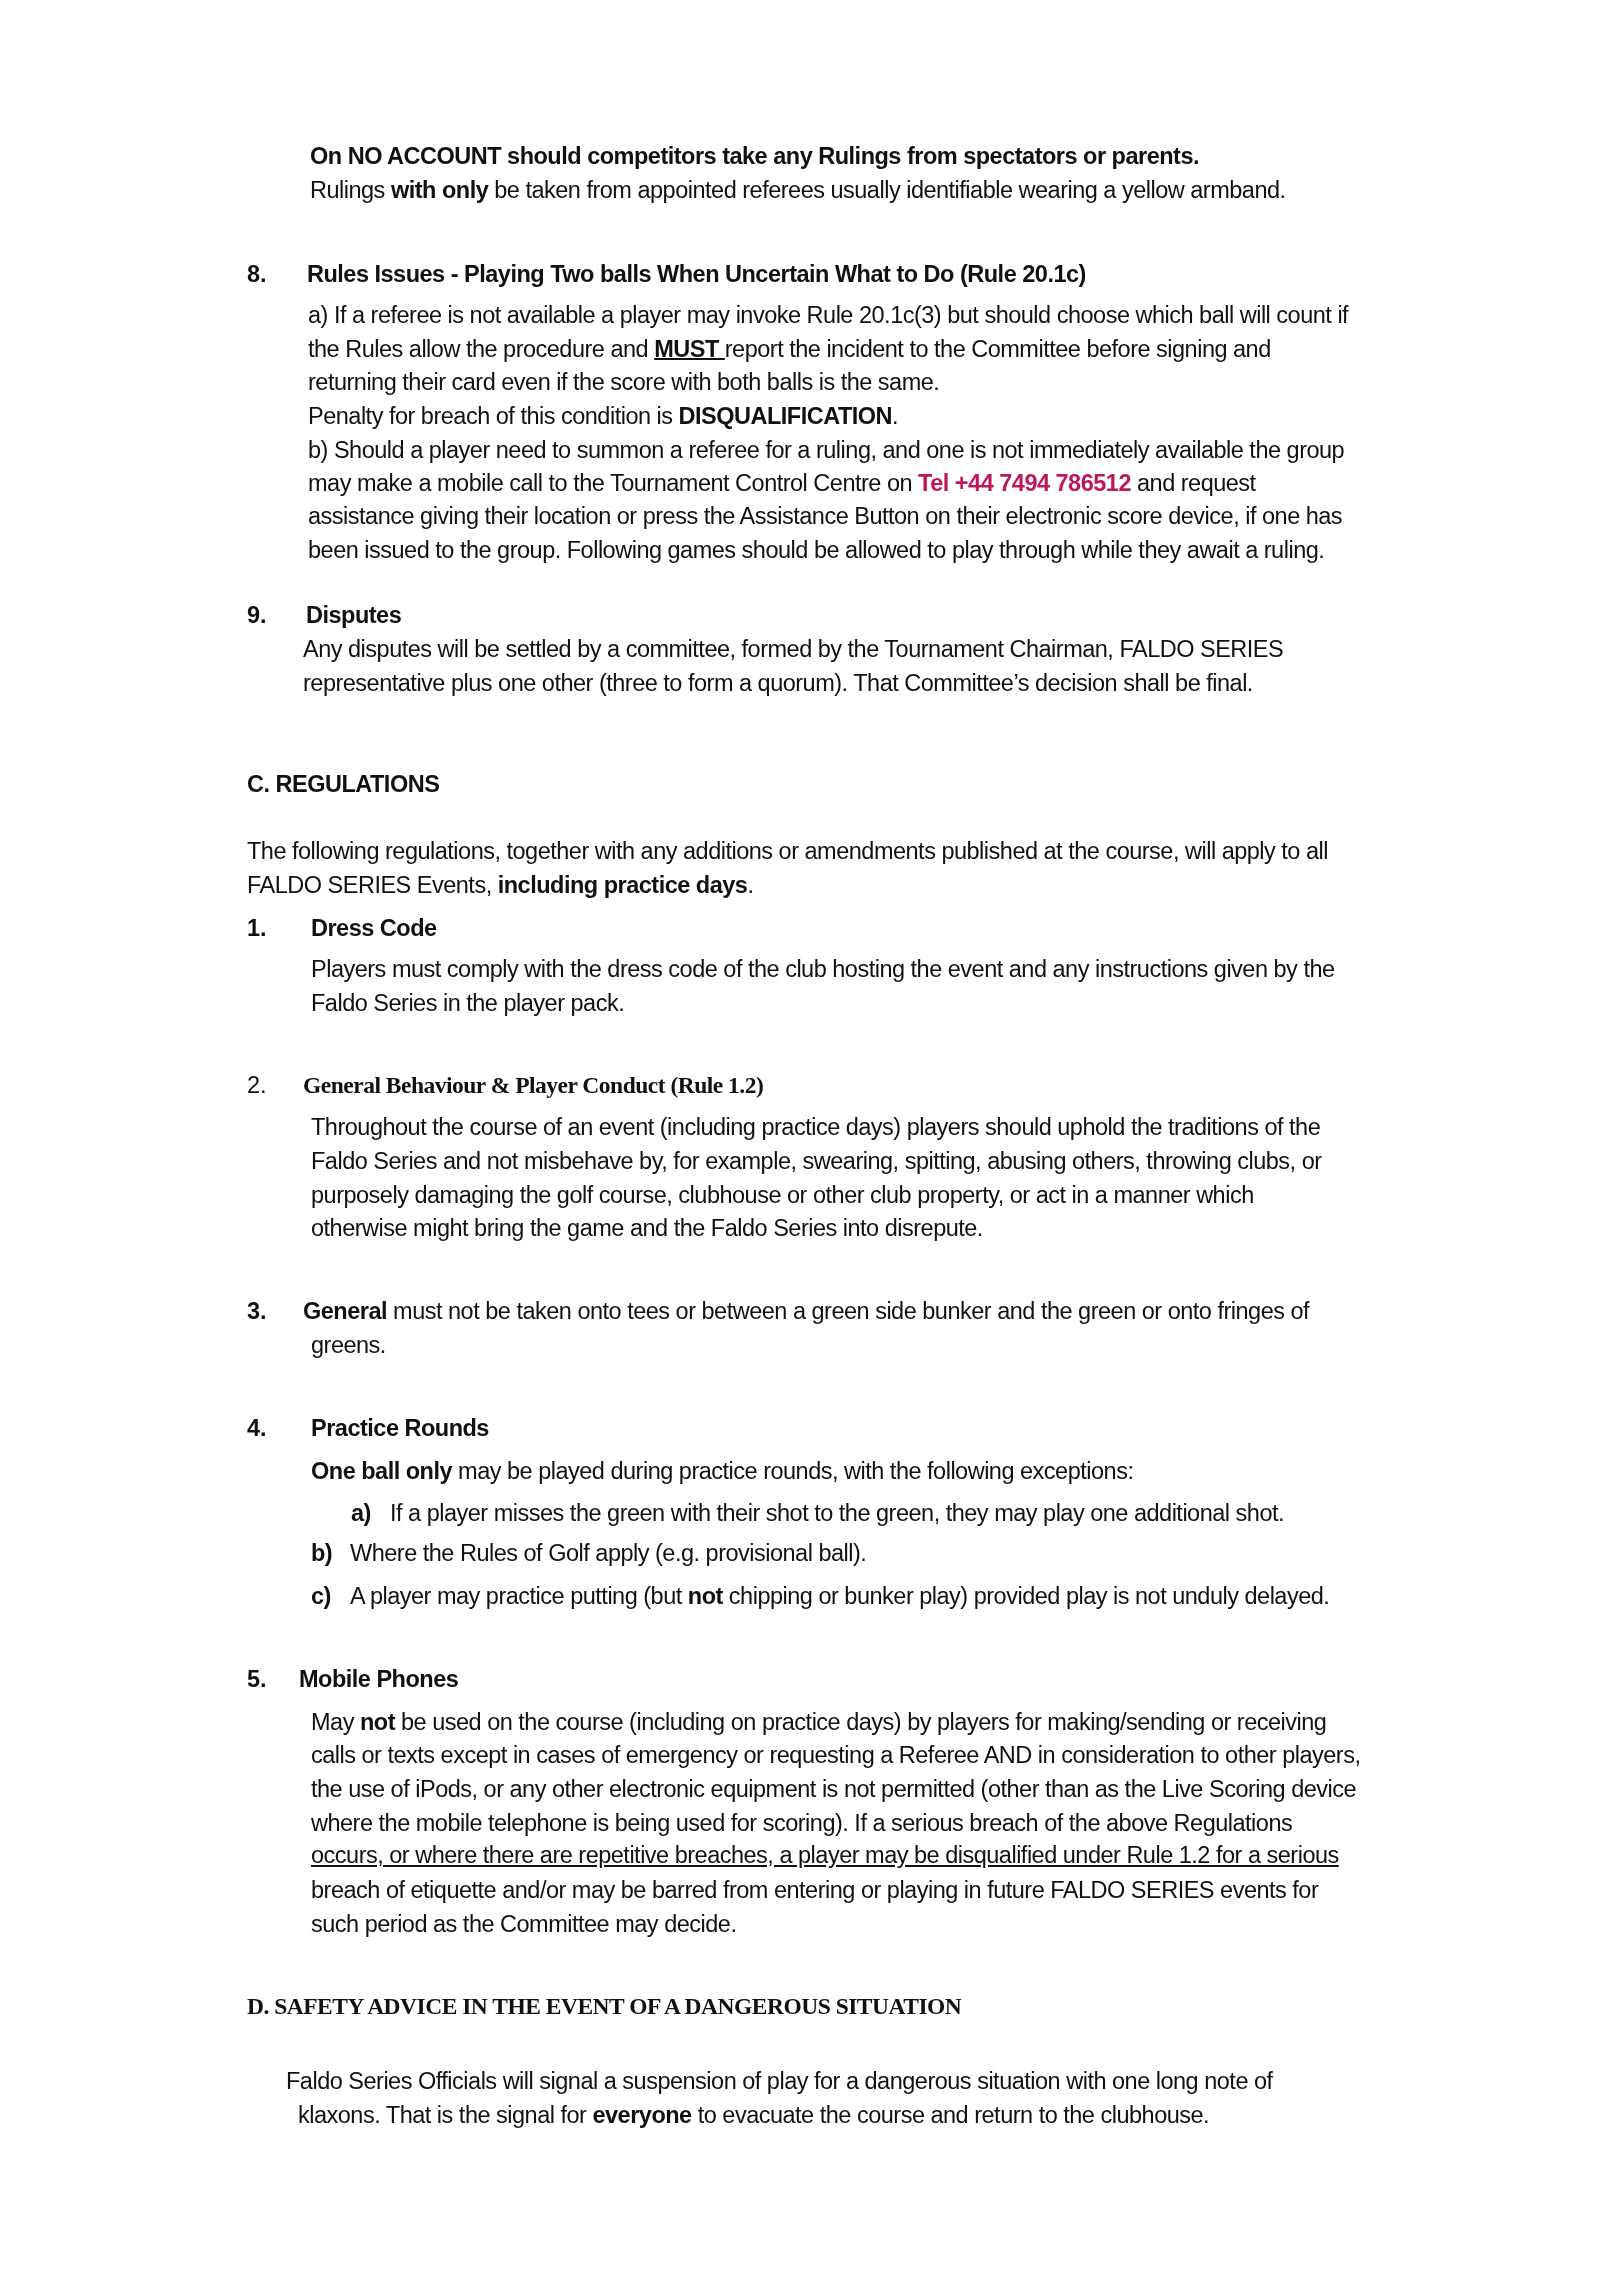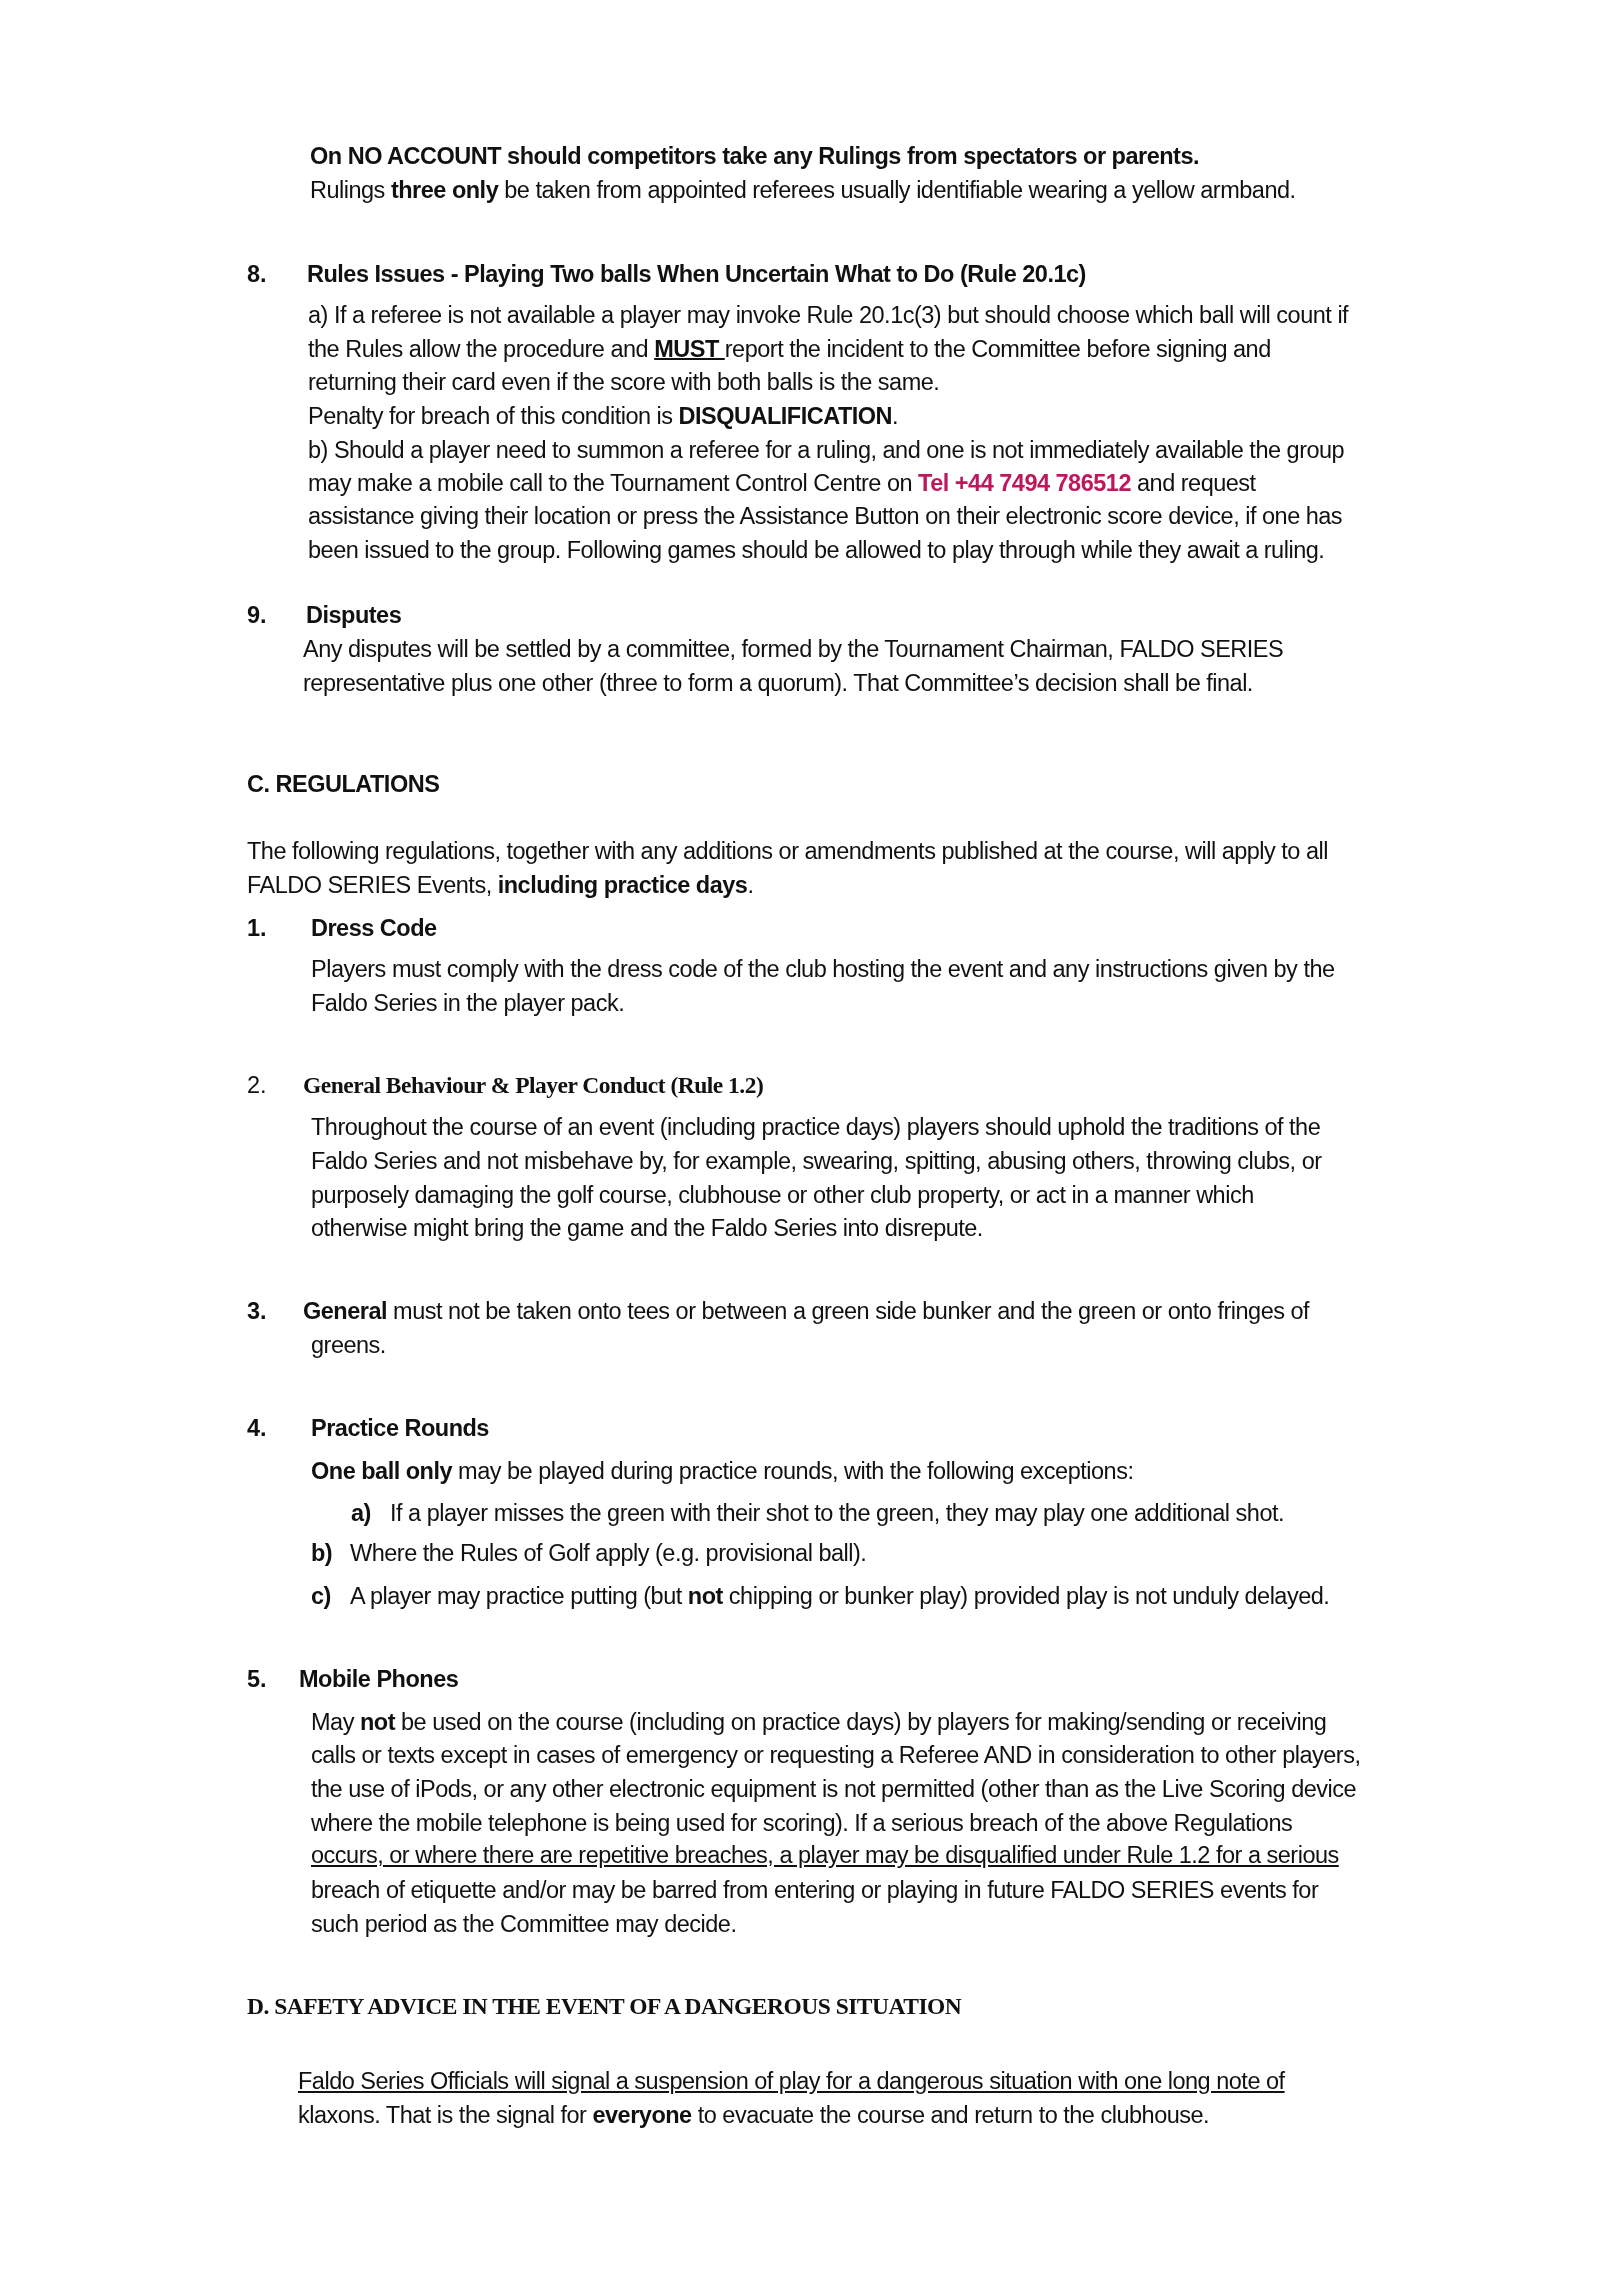--- a/index.html
+++ b/index.html
@@ -11,21 +11,21 @@
   .u { text-decoration: underline; text-decoration-thickness: 2.4px; }
   .red { color: #be185d; font-weight: bold; }
   .num { position: absolute; font-size: 23.5px; line-height: 32px; font-weight: bold; }
   .num.plain { font-weight: normal; }
   .sub { font-weight: bold; display: inline-block; width: 39px; }
 </style>
 </head>
 <body>
 
 <div class="ln b" style="left:310px;top:140px;">On NO ACCOUNT should competitors take any Rulings from spectators or parents.</div>
-<div class="ln" style="left:310px;top:174px;"><span>Rulings </span><span class="b">three only</span><span> be taken from appointed referees usually identifiable wearing a yellow armband.</span></div>
+<div class="ln" style="left:310px;top:174px;"><span>Rulings </span><span class="b">with only</span><span> be taken from appointed referees usually identifiable wearing a yellow armband.</span></div>
 
 <div class="num" style="left:247px;top:258px;">8.</div>
 <div class="ln b" style="left:307px;top:258px;">Rules Issues - Playing Two balls When Uncertain What to Do (Rule 20.1c)</div>
 <div class="ln" style="left:308px;top:299px;">a) If a referee is not available a player may invoke Rule 20.1c(3) but should choose which ball will count if</div>
 <div class="ln" style="left:308px;top:333px;"><span>the Rules allow the procedure and </span><span class="b u">MUST </span><span>report the incident to the Committee before signing and</span></div>
 <div class="ln" style="left:308px;top:366px;">returning their card even if the score with both balls is the same.</div>
 <div class="ln" style="left:308px;top:400px;"><span>Penalty for breach of this condition is </span><span class="b">DISQUALIFICATION</span><span>.</span></div>
 <div class="ln" style="left:308px;top:434px;">b) Should a player need to summon a referee for a ruling, and one is not immediately available the group</div>
 <div class="ln" style="left:308px;top:467px;"><span>may make a mobile call to the Tournament Control Centre on </span><span class="red">Tel +44 7494 786512</span><span> and request</span></div>
 <div class="ln" style="left:308px;top:500px;">assistance giving their location or press the Assistance Button on their electronic score device, if one has</div>
@@ -67,15 +67,15 @@
 <div class="ln b" style="left:299px;top:1663px;">Mobile Phones</div>
 <div class="ln" style="left:311px;top:1706px;"><span>May </span><span class="b">not</span><span> be used on the course (including on practice days) by players for making/sending or receiving</span></div>
 <div class="ln" style="left:311px;top:1739px;">calls or texts except in cases of emergency or requesting a Referee AND in consideration to other players,</div>
 <div class="ln" style="left:311px;top:1773px;">the use of iPods, or any other electronic equipment is not permitted (other than as the Live Scoring device</div>
 <div class="ln" style="left:311px;top:1807px;">where the mobile telephone is being used for scoring). If a serious breach of the above Regulations</div>
 <div class="ln" style="left:311px;top:1839px;text-decoration:underline;">occurs, or where there are repetitive breaches, a player may be disqualified under Rule 1.2 for a serious</div>
 <div class="ln" style="left:311px;top:1874px;">breach of etiquette and/or may be barred from entering or playing in future FALDO SERIES events for</div>
 <div class="ln" style="left:311px;top:1908px;">such period as the Committee may decide.</div>
 
 <div class="ln b" style="left:247px;top:1990px;font-family:Liberation Serif, serif;">D. SAFETY ADVICE IN THE EVENT OF A DANGEROUS SITUATION</div>
-<div class="ln" style="left:298px;top:2065px;text-decoration:underline;">Faldo Series Officials will signal a suspension of play for a dangerous situation with one long note of</div>
+<div class="ln" style="left:286px;top:2065px;">Faldo Series Officials will signal a suspension of play for a dangerous situation with one long note of</div>
 <div class="ln" style="left:298px;top:2099px;"><span>klaxons. That is the signal for </span><span class="b">everyone</span><span> to evacuate the course and return to the clubhouse.</span></div>
 
 
 </body></html>

